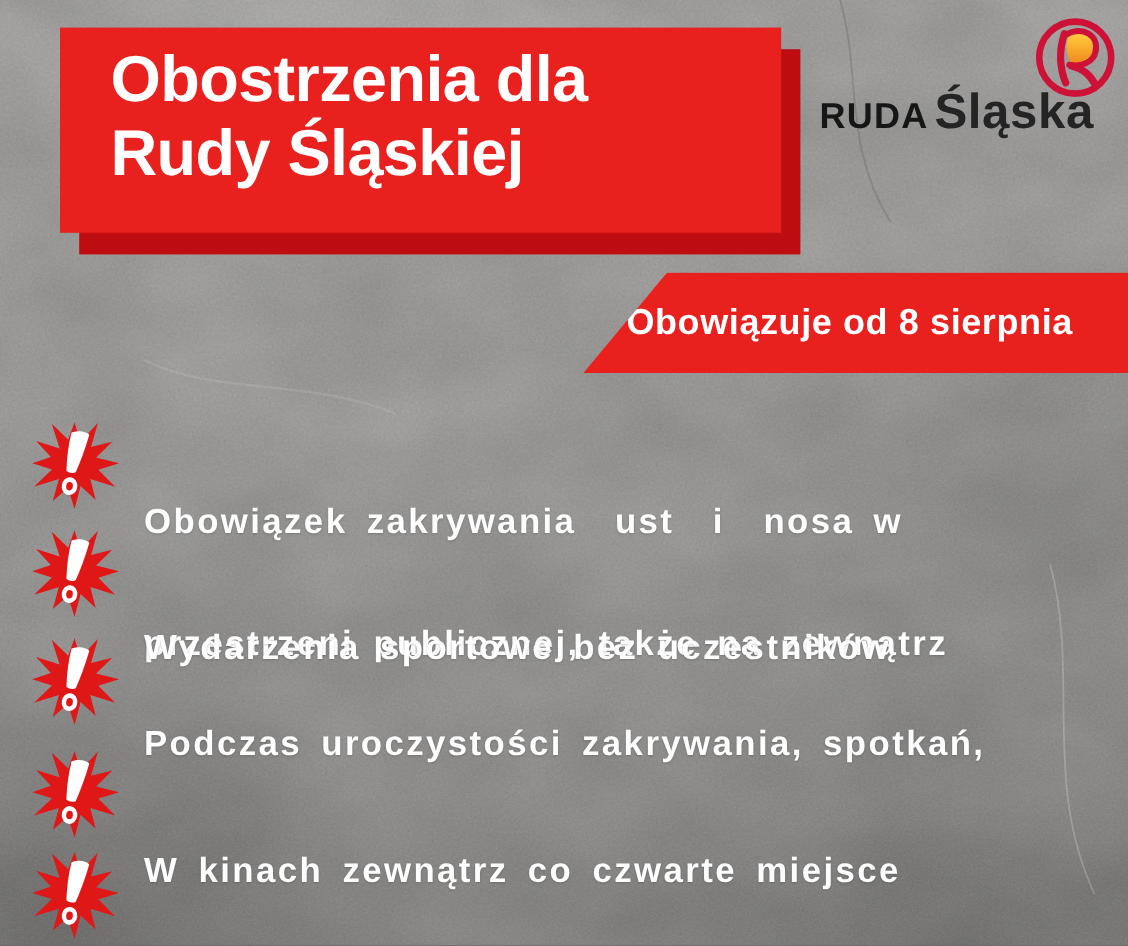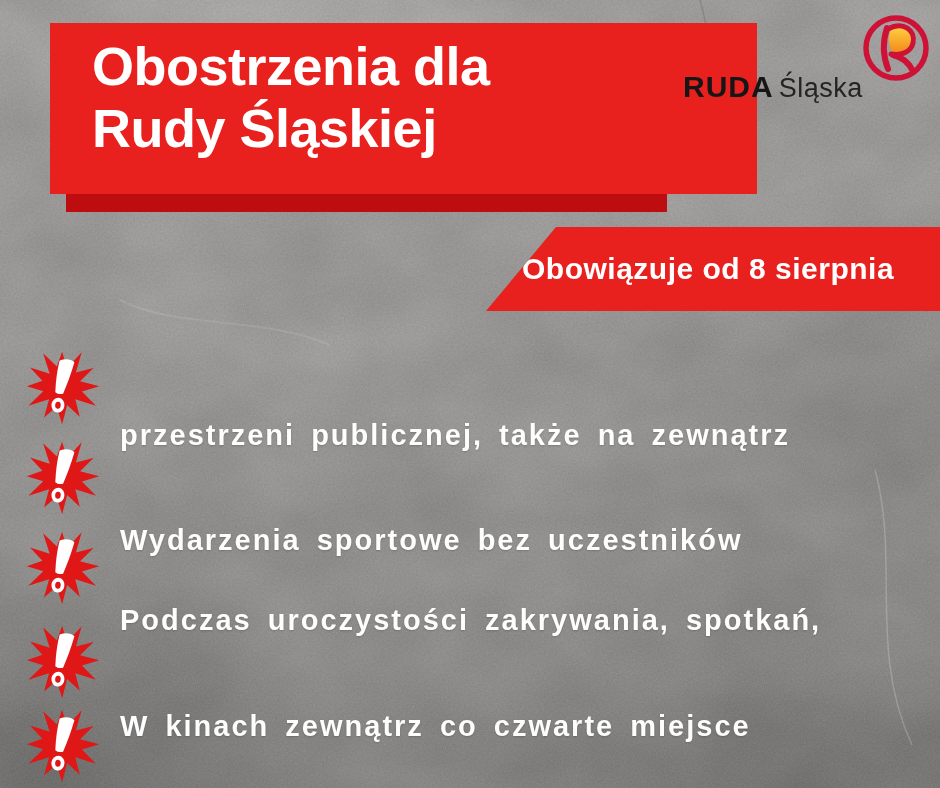--- a/index.html
+++ b/index.html
@@ -10,29 +10,29 @@
       radial-gradient(420px 260px at 28% 6%, rgba(255,255,255,.20), transparent 70%),
       radial-gradient(500px 320px at 96% 50%, rgba(0,0,0,.10), transparent 70%),
       radial-gradient(420px 300px at 6% 98%, rgba(0,0,0,.18), transparent 72%),
       radial-gradient(520px 300px at 88% 100%, rgba(0,0,0,.16), transparent 72%),
       linear-gradient(#a8a7a5 0%, #a3a2a0 45%, #959492 80%, #8e8d8b 100%);
   }
   .texture{position:absolute;left:0;top:0;z-index:1;pointer-events:none;}
 
   
   .banner-shadow{position:absolute;left:66px;top:41px;width:601px;height:171px;background:#bd0d10;z-index:2;}
-  .banner{position:absolute;left:50px;top:23px;width:707px;height:171px;background:#e8201e;z-index:3;
+  .banner{position:absolute;left:50px;top:23px;width:601px;height:171px;background:#e8201e;z-index:3;
           padding:12px 0 0 42px;box-sizing:border-box;}
   .title{color:#fff;font-weight:bold;font-size:54px;line-height:62px;letter-spacing:-0.5px;}
 
   
   .logo-emblem{position:absolute;left:858px;top:10px;z-index:3;}
   .logo-text{position:absolute;left:683px;top:70px;z-index:3;white-space:nowrap;}
   .logo-text .b{font-weight:bold;font-size:30px;color:#161616;letter-spacing:1px;}
-  .logo-text .l{font-weight:normal;font-size:27px;color:#242424;margin-left:5px;letter-spacing:0.5px;}
+  .logo-text .l{font-weight:bold;font-size:41px;color:#242424;margin-left:5px;letter-spacing:0.5px;}
 
   
   .ribbon{position:absolute;left:486px;top:227px;width:454px;height:84px;background:#e8201e;z-index:3;
           clip-path:polygon(70px 0, 100% 0, 100% 100%, 0 100%);}
   .ribbon span{display:block;color:#fff;font-weight:bold;font-size:30px;line-height:84px;
                padding-left:36px;letter-spacing:0.5px;white-space:nowrap;}
 
   
   .star{position:absolute;left:25px;width:78px;height:80px;z-index:3;}
   .btext{position:absolute;left:120px;width:812px;z-index:3;color:#fdfdfd;font-weight:bold;
@@ -106,20 +106,21 @@
   </div>
 
   <div class="ribbon">
     <span>Obowiązuje od 8 sierpnia</span>
   </div>
 
   <svg class="star s1" viewBox="0 0 84 86">
       <use href="#starburst"></use>
     </svg>
   <div class="btext t1">
+    <div>Obowiązek zakrywania  ust  i  nosa w</div>
     <div>przestrzeni publicznej, także na zewnątrz</div>
   </div>
 
   <svg class="star s2" viewBox="0 0 84 86">
       <use href="#starburst"></use>
     </svg>
   <div class="btext t2">
     <div>Wydarzenia sportowe bez uczestników</div>
   </div>
 

